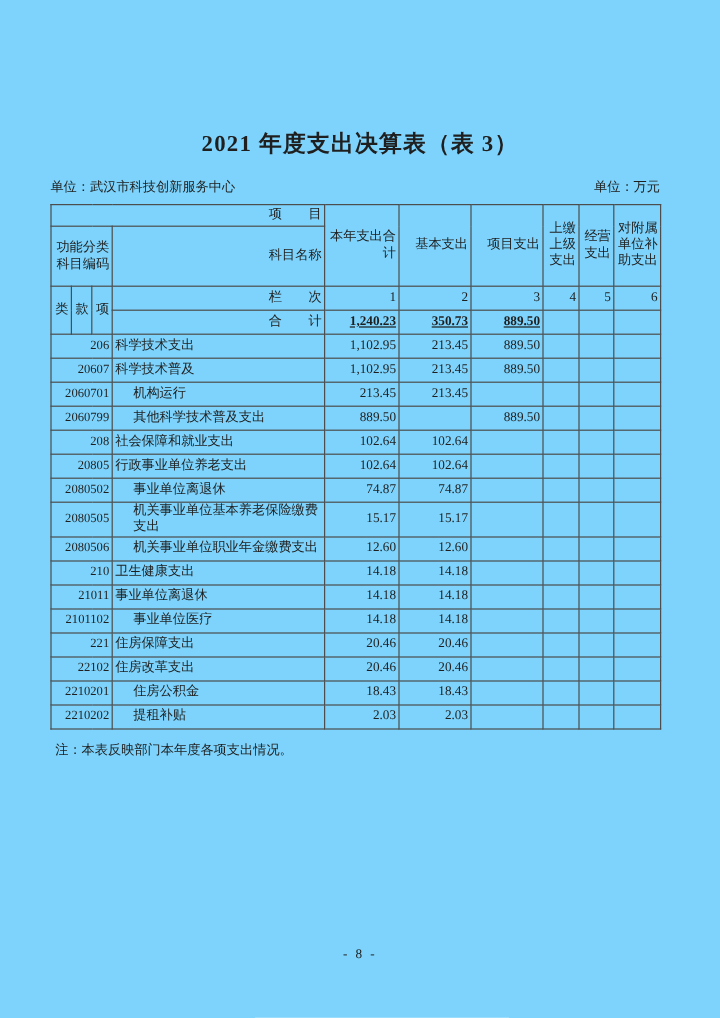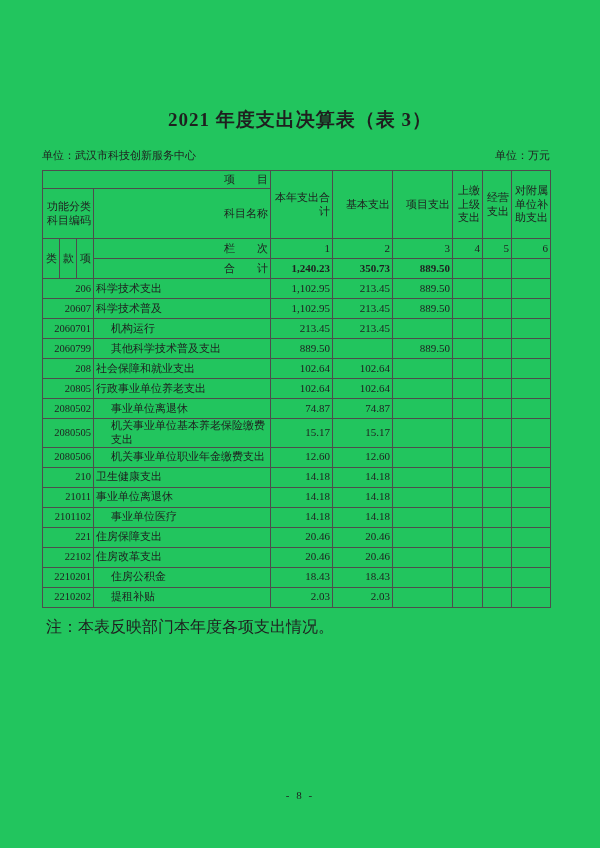--- a/index.html
+++ b/index.html
@@ -6,21 +6,21 @@
   html, body { margin: 0; padding: 0; }
   body {
     width: 600px; height: 848px;
     background: #ffffff;
     font-family: "Liberation Serif", "DejaVu Serif", serif;
     color: #1f1f1f;
   }
   .page {
     position: relative;
     width: 600px; height: 848px;
-    background: #22c55e;
+    background: #7dd3fc;
     overflow: hidden;
   }
   .title {
     padding-top: 107px;
     text-align: center;
     font-size: 19px;
     font-weight: bold;
     letter-spacing: 1px;
   }
   .unit-row {
@@ -41,30 +41,30 @@
     border: 1px solid #4d4d4d;
     padding: 0 2px;
     overflow: hidden;
     line-height: 1.25;
   }
   td.ctr { text-align: right; }
   td.code { text-align: right; padding-left: 3px; font-size: 10.5px; }
   td.name { text-align: left; padding-left: 5px; }
   td.name.indent { padding-left: 17px; }
   td.num { text-align: right; padding-right: 4px; }
-  .bold { font-weight: bold; }
+  .bold { font-weight: bold; text-decoration: underline; }
   tr.r-project td { height: 18px; }
   tr.r-main td { height: 50px; }
   tr.r-index td { height: 20px; }
   tr.r-total td { height: 20px; }
   tr.r-data td { height: 20px; }
   .hdr-wrap { line-height: 1.35; }
   .note1 {
     margin: 9px 0 0 46px;
-    font-size: 16px;
+    font-size: 11px;
   }
   .note2 {
     margin: 11px 0 0 88px;
     font-size: 11px;
   }
   .footer {
     position: absolute;
     top: 789px; left: 0;
     width: 100%;
     text-align: center;

